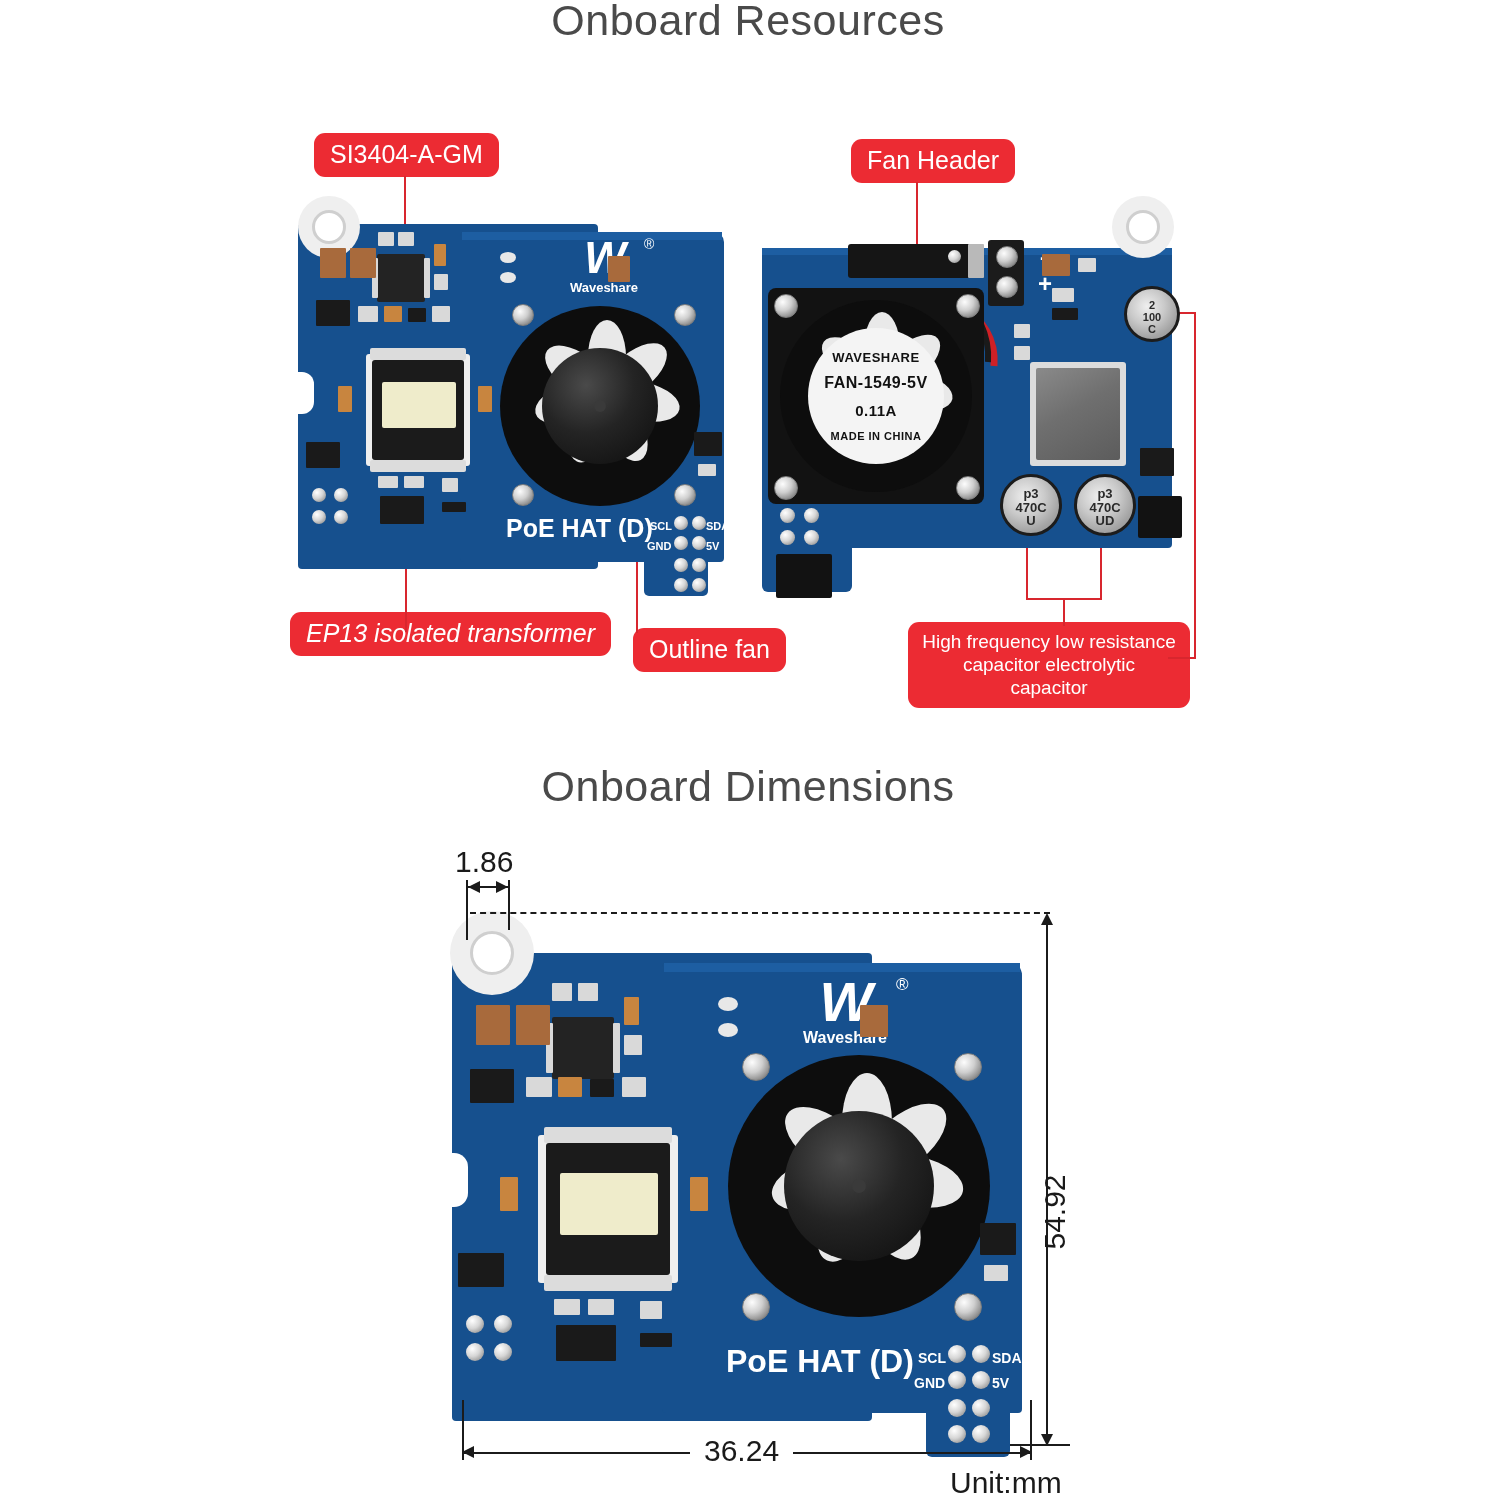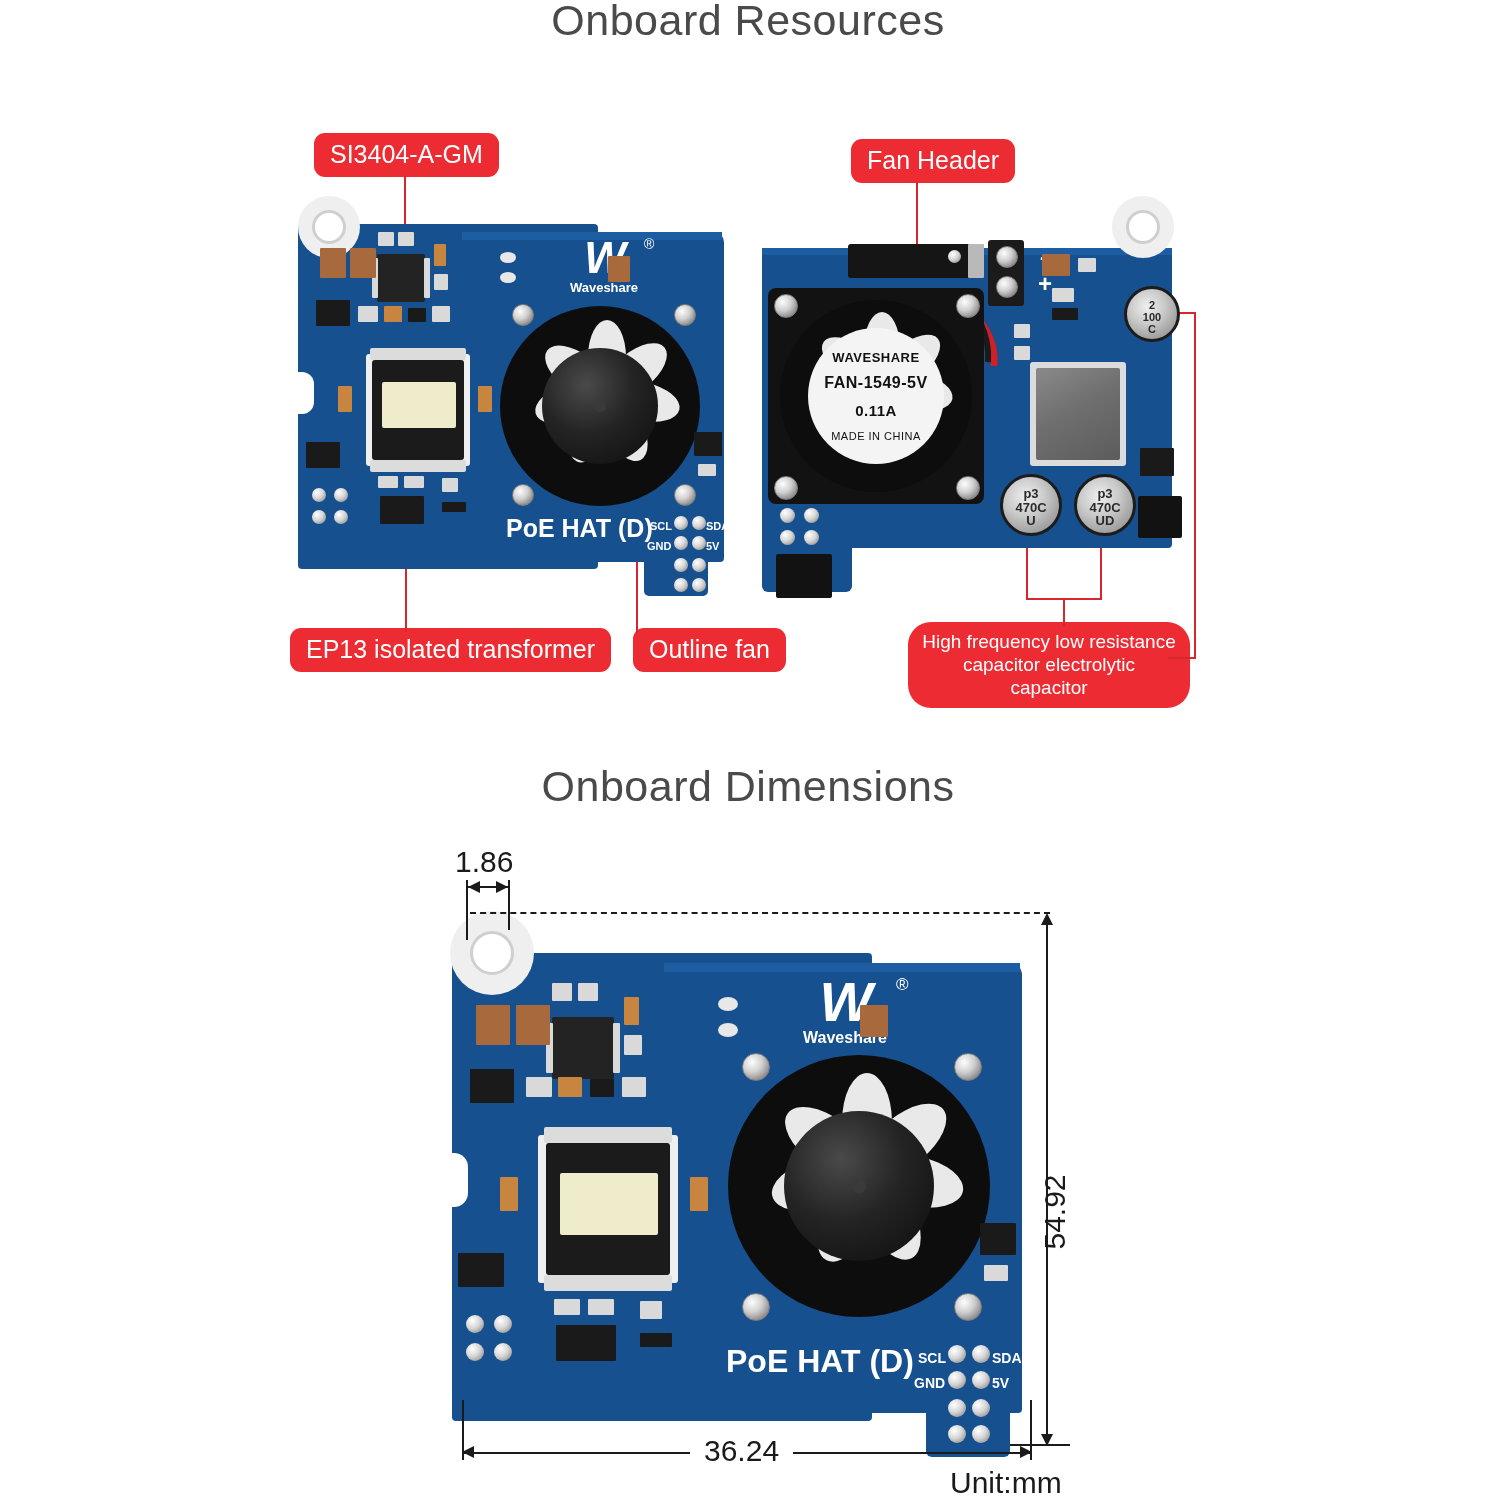--- a/index.html
+++ b/index.html
@@ -78,29 +78,29 @@
 <div class="heading" id="h-outline">Onboard Dimensions</div>
 
 <div class="badge" style="left:314px;top:133px;">SI3404-A-GM</div>
 <div class="lead leadv" style="left:404px;top:176px;height:285px;"></div>
 <div class="dot" style="left:399px;top:455px;"></div>
 
 <div class="badge" style="left:851px;top:139px;">Fan Header</div>
 <div class="lead leadv" style="left:916px;top:182px;height:73px;"></div>
 <div class="dot" style="left:911px;top:250px;"></div>
 
-<div class="badge" style="left:290px;top:628px;">EP13 isolated transformer</div>
+<div class="badge" style="left:290px;top:612px;font-style:italic;">EP13 isolated transformer</div>
 <div class="lead leadv" style="left:405px;top:452px;height:180px;"></div>
 <div class="dot" style="left:400px;top:447px;"></div>
 
 <div class="badge" style="left:633px;top:628px;">Outline fan</div>
 <div class="lead leadv" style="left:636px;top:455px;height:178px;"></div>
 <div class="dot" style="left:631px;top:449px;"></div>
 
-<div class="badge small" style="left:908px;top:622px;width:254px;border-radius:23px;">
+<div class="badge small" style="left:908px;top:622px;width:254px;">
   <span>High frequency low resistance</span><br>
   <span>capacitor electrolytic capacitor</span>
 </div>
 
 <div class="lead leadv" style="left:1026px;top:512px;height:88px;"></div>
 <div class="dot" style="left:1021px;top:506px;"></div>
 <div class="lead leadv" style="left:1100px;top:512px;height:88px;"></div>
 <div class="dot" style="left:1095px;top:506px;"></div>
 <div class="lead leadh" style="left:1026px;top:598px;width:76px;"></div>
 <div class="lead leadv" style="left:1063px;top:598px;height:28px;"></div>
@@ -243,21 +243,21 @@
     <div class="blade" style="left:84px;top:12px;width:36px;height:72px;transform:rotate(51deg);"></div>
     <div class="blade" style="left:84px;top:12px;width:36px;height:72px;transform:rotate(102deg);"></div>
     <div class="blade" style="left:84px;top:12px;width:36px;height:72px;transform:rotate(153deg);"></div>
     <div class="blade" style="left:84px;top:12px;width:36px;height:72px;transform:rotate(204deg);"></div>
     <div class="blade" style="left:84px;top:12px;width:36px;height:72px;transform:rotate(255deg);"></div>
     <div class="blade" style="left:84px;top:12px;width:36px;height:72px;transform:rotate(306deg);"></div>
     <div class="fanlabel" style="left:28px;top:28px;width:136px;height:136px;">
       <div class="fl1" style="top:22px;font-size:13px;">WAVESHARE</div>
       <div class="fl1" style="top:46px;font-size:16px;">FAN-1549-5V</div>
       <div class="fl1" style="top:74px;font-size:15px;">0.11A</div>
-      <div class="fl1" style="top:102px;font-size:11px;font-weight:normal;">MADE IN CHINA</div>
+      <div class="fl1" style="top:102px;font-size:11px;font-weight:bold;">MADE IN CHINA</div>
     </div>
   </div>
   <div class="screw" style="left:22px;top:98px;width:22px;height:22px;"></div>
   <div class="screw" style="left:204px;top:98px;width:22px;height:22px;"></div>
   <div class="screw" style="left:22px;top:280px;width:22px;height:22px;"></div>
   <div class="screw" style="left:204px;top:280px;width:22px;height:22px;"></div>
 
   <div class="pin" style="left:28px;top:312px;width:15px;height:15px;"></div>
   <div class="pin" style="left:52px;top:312px;width:15px;height:15px;"></div>
   <div class="pin" style="left:28px;top:334px;width:15px;height:15px;"></div>

